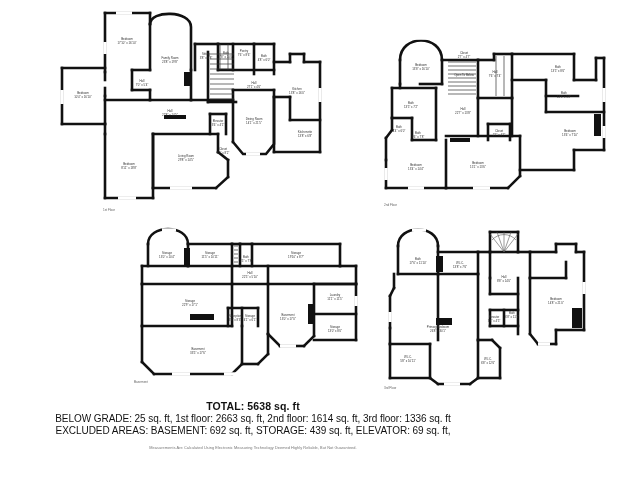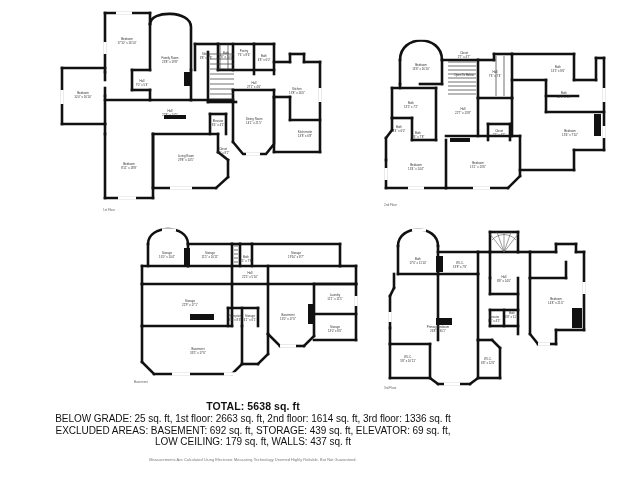--- a/index.html
+++ b/index.html
@@ -524,17 +524,16 @@
         <text x="6" y="167" font-family="Liberation Sans, sans-serif" font-size="3.1" fill="#666666">3rd Floor</text>
       </svg>
     </div>
 
   </div>
 
   <div class="summary">
     <p class="sum-total">TOTAL: 5638 sq. ft</p>
     <p class="sum-line">BELOW GRADE: 25 sq. ft, 1st floor: 2663 sq. ft, 2nd floor: 1614 sq. ft, 3rd floor: 1336 sq. ft</p>
     <p class="sum-line">EXCLUDED AREAS: BASEMENT: 692 sq. ft, STORAGE: 439 sq. ft, ELEVATOR: 69 sq. ft,</p>
-    <p class="sum-line">LOW CEILING: 179 sq. ft, WALLS: 437 sq. ft</p>
     <p class="disclaimer">Measurements Are Calculated Using Electronic Measuring Technology Deemed Highly Reliable, But Not Guaranteed.</p>
   </div>
 
 </div>
 
 </body></html>

